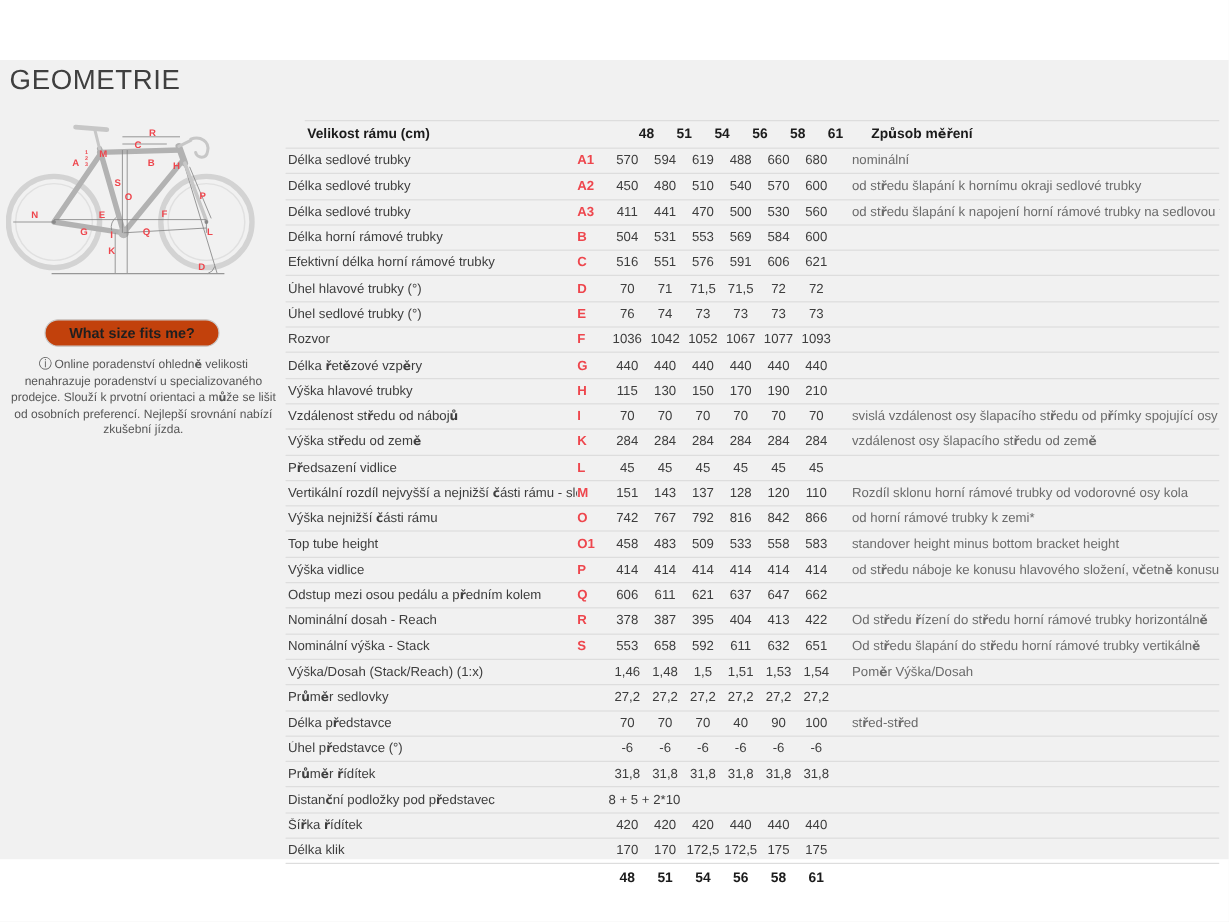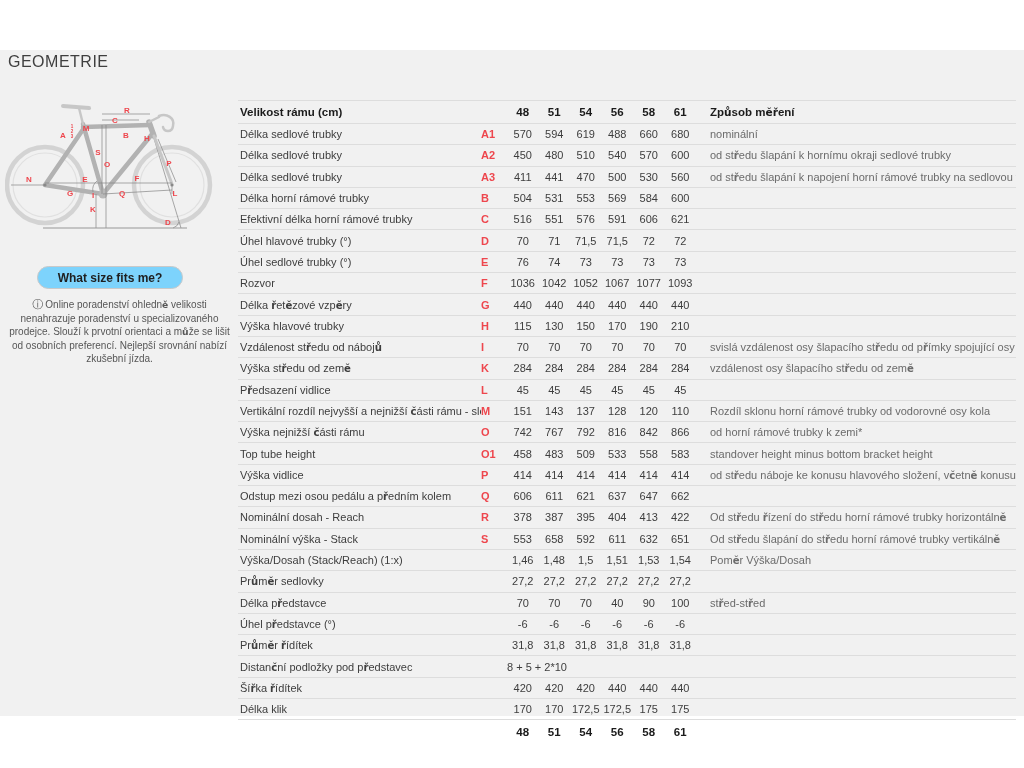--- a/index.html
+++ b/index.html
@@ -5,44 +5,44 @@
   html,body{margin:0;padding:0;}
   body{
     width:1024px;height:768px;position:relative;overflow:hidden;
     background:#ffffff;
     font-family:"Liberation Sans",sans-serif;
     -webkit-font-smoothing:antialiased;
   }
   #band{position:absolute;top:50px;left:0;width:1024px;height:666px;background:#f1f1f1;}
   #page-title{
     position:absolute;top:53px;left:8px;margin:0;
-    font-size:16px;font-weight:400;letter-spacing:.5px;color:#3f3f3f;
+    font-size:23px;font-weight:400;letter-spacing:.5px;color:#3f3f3f;
   }
   
   #bike{position:absolute;top:95px;left:5px;}
   #size-btn{
     position:absolute;top:266px;left:37px;width:146px;height:23px;
-    background:#7dd3fc;border:1px solid #c9c9c9;border-radius:12px;
+    background:#c2410c;border:1px solid #c9c9c9;border-radius:12px;
     display:flex;align-items:center;justify-content:center;
     font-size:12px;font-weight:600;color:#1f1f1f;cursor:pointer;box-sizing:border-box;
   }
   #info-note{
     position:absolute;top:298px;left:4px;width:231px;
     font-size:10px;line-height:13.5px;color:#565656;text-align:center;
   }
   #info-note .ico{font-size:11px;margin-right:2px;}
   
   #geo-table{position:absolute;top:100px;left:238px;width:778px;font-size:11px;}
   .trow{
     display:grid;
     grid-template-columns:243px 26px repeat(6,31.5px) minmax(0,1fr);
     align-items:center;min-height:20.3px;
     border-top:1px solid #dddddd;color:#3d3d3d;
   }
-  .thead{font-weight:bold;color:#1b1b1b;min-height:22px;font-size:11.5px;}
+  .thead{font-weight:bold;color:#1b1b1b;min-height:22px;font-size:11.5px;margin-left:16px;}
   .tfoot{font-weight:bold;color:#1b1b1b;min-height:24px;font-size:11.5px;}
   .tlabel{padding-left:2px;white-space:nowrap;overflow:hidden;}
   .tcode{color:#ee464d;font-weight:600;}
   .tnum{text-align:center;white-space:nowrap;}
   .tspan{grid-column:3 / span 6;}
   .tdesc{padding-left:14px;color:#6b6b6b;white-space:nowrap;overflow:hidden;}
   .thead .tdesc{color:#1b1b1b;}
   
   .fb{font-family:"DejaVu Sans",sans-serif;font-weight:700;font-size:.92em;}
   

